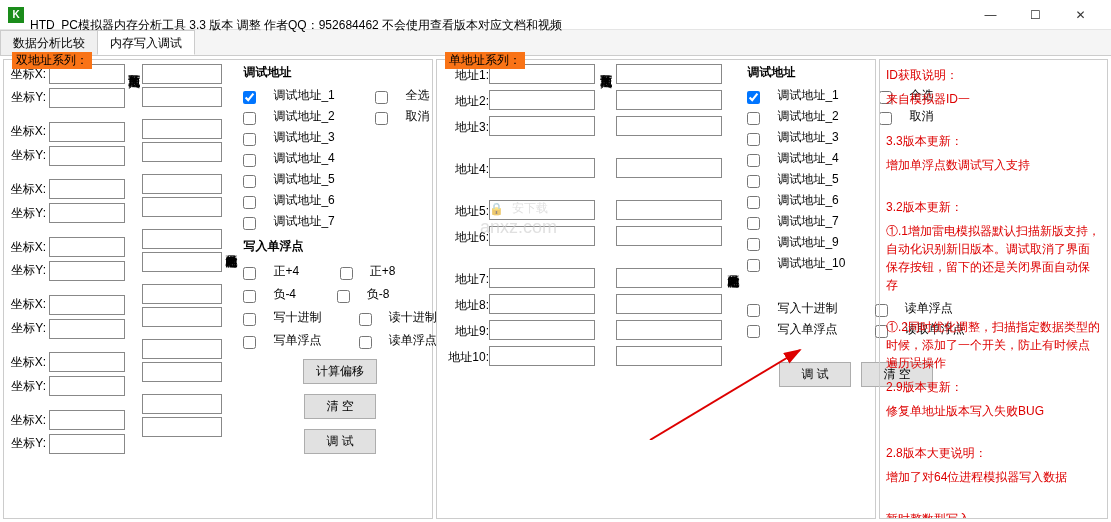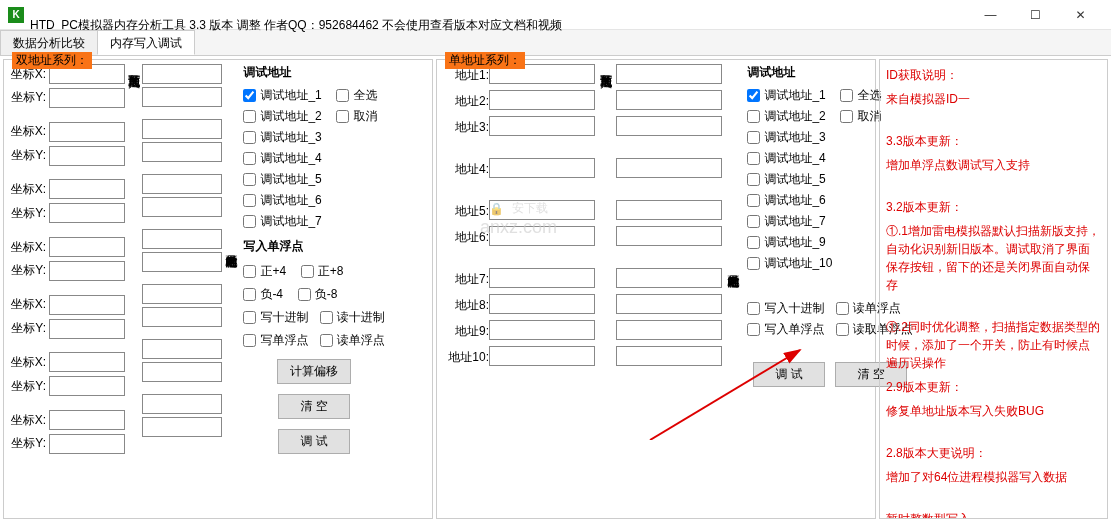--- a/index.html
+++ b/index.html
@@ -19,21 +19,21 @@
     .mid-panel { width: 440px; }
     .right-panel { flex: 1; color: #d00; padding: 6px; line-height: 1.5; overflow: hidden; }
     .dual-row { display: flex; gap: 2px; }
     .coord-col { display: flex; flex-direction: column; gap: 3px; justify-content: space-between; }
     .coord-pair { display: flex; align-items: center; gap: 3px; }
     .coord-pair label { width: 36px; text-align: right; }
     .coord-pair input { width: 76px; height: 20px; border: 1px solid #888; padding: 1px 4px; }
     .vlabel { writing-mode: vertical-rl; text-orientation: upright; padding: 2px 0; font-size: 12px; line-height: 1.1; }
     .col2 { display: flex; flex-direction: column; gap: 3px; }
     .col2 input { width: 80px; height: 20px; border: 1px solid #888; padding: 1px 4px; }
-    .chk-row { display: flex; align-items: center; gap: 4px; white-space: nowrap; }
+    .chk-row { display: flex; align-items: flex-end; gap: 17px; white-space: nowrap; }
     .chk-row input[type=checkbox] { width: 13px; height: 13px; }
     .debug-col { display: flex; flex-direction: column; gap: 4px; }
     .debug-title { font-weight: bold; margin-bottom: 2px; }
     .offset-col { display: flex; flex-direction: column; gap: 6px; margin-top: 4px; }
     .btn { background: #e1e1e1; border: 1px solid #adadad; padding: 3px 12px; min-width: 72px; text-align: center; display: inline-block; }
     .btn-row { display: flex; gap: 10px; margin-top: 4px; justify-content: center; }
     .addr-row { display: flex; align-items: flex-end; margin-bottom: 6px; }
     .addr-row label { width: 46px; text-align: right; }
     .addr-row input { width: 106px; height: 20px; border: 1px solid #888; padding: 1px 4px; }
     .mid-inner { display: flex; gap: 4px; }

